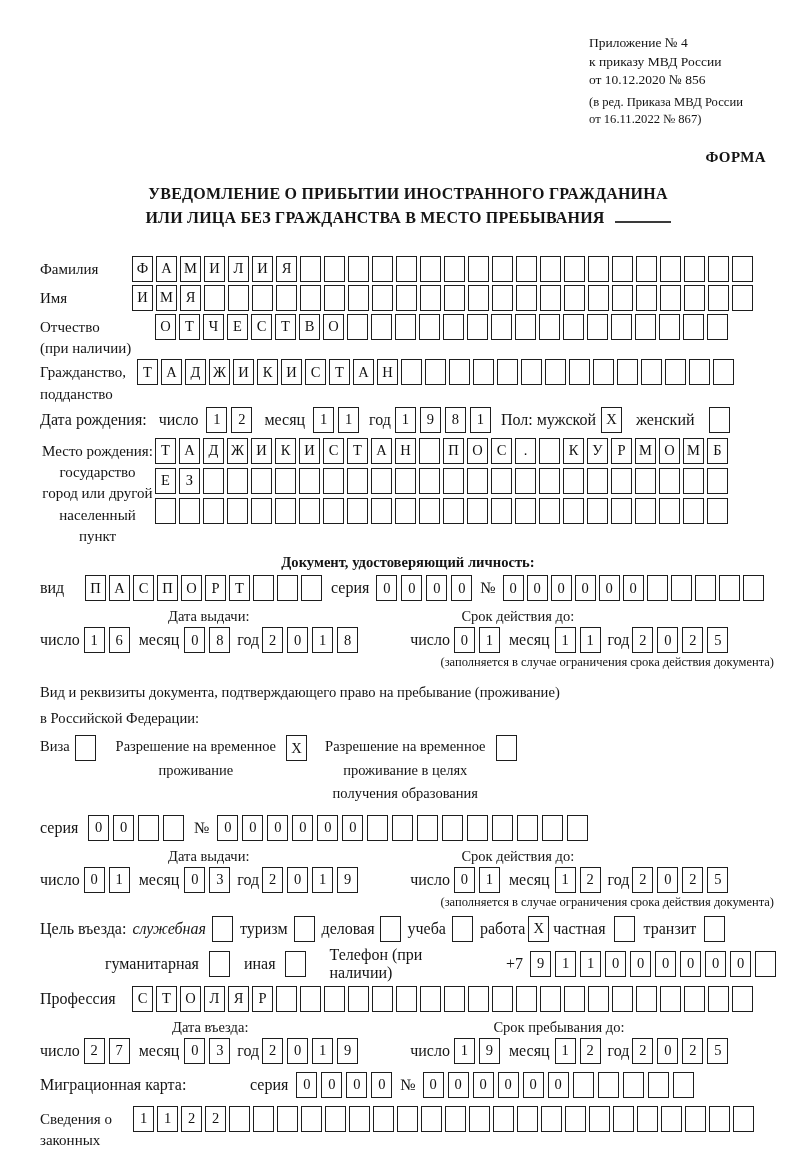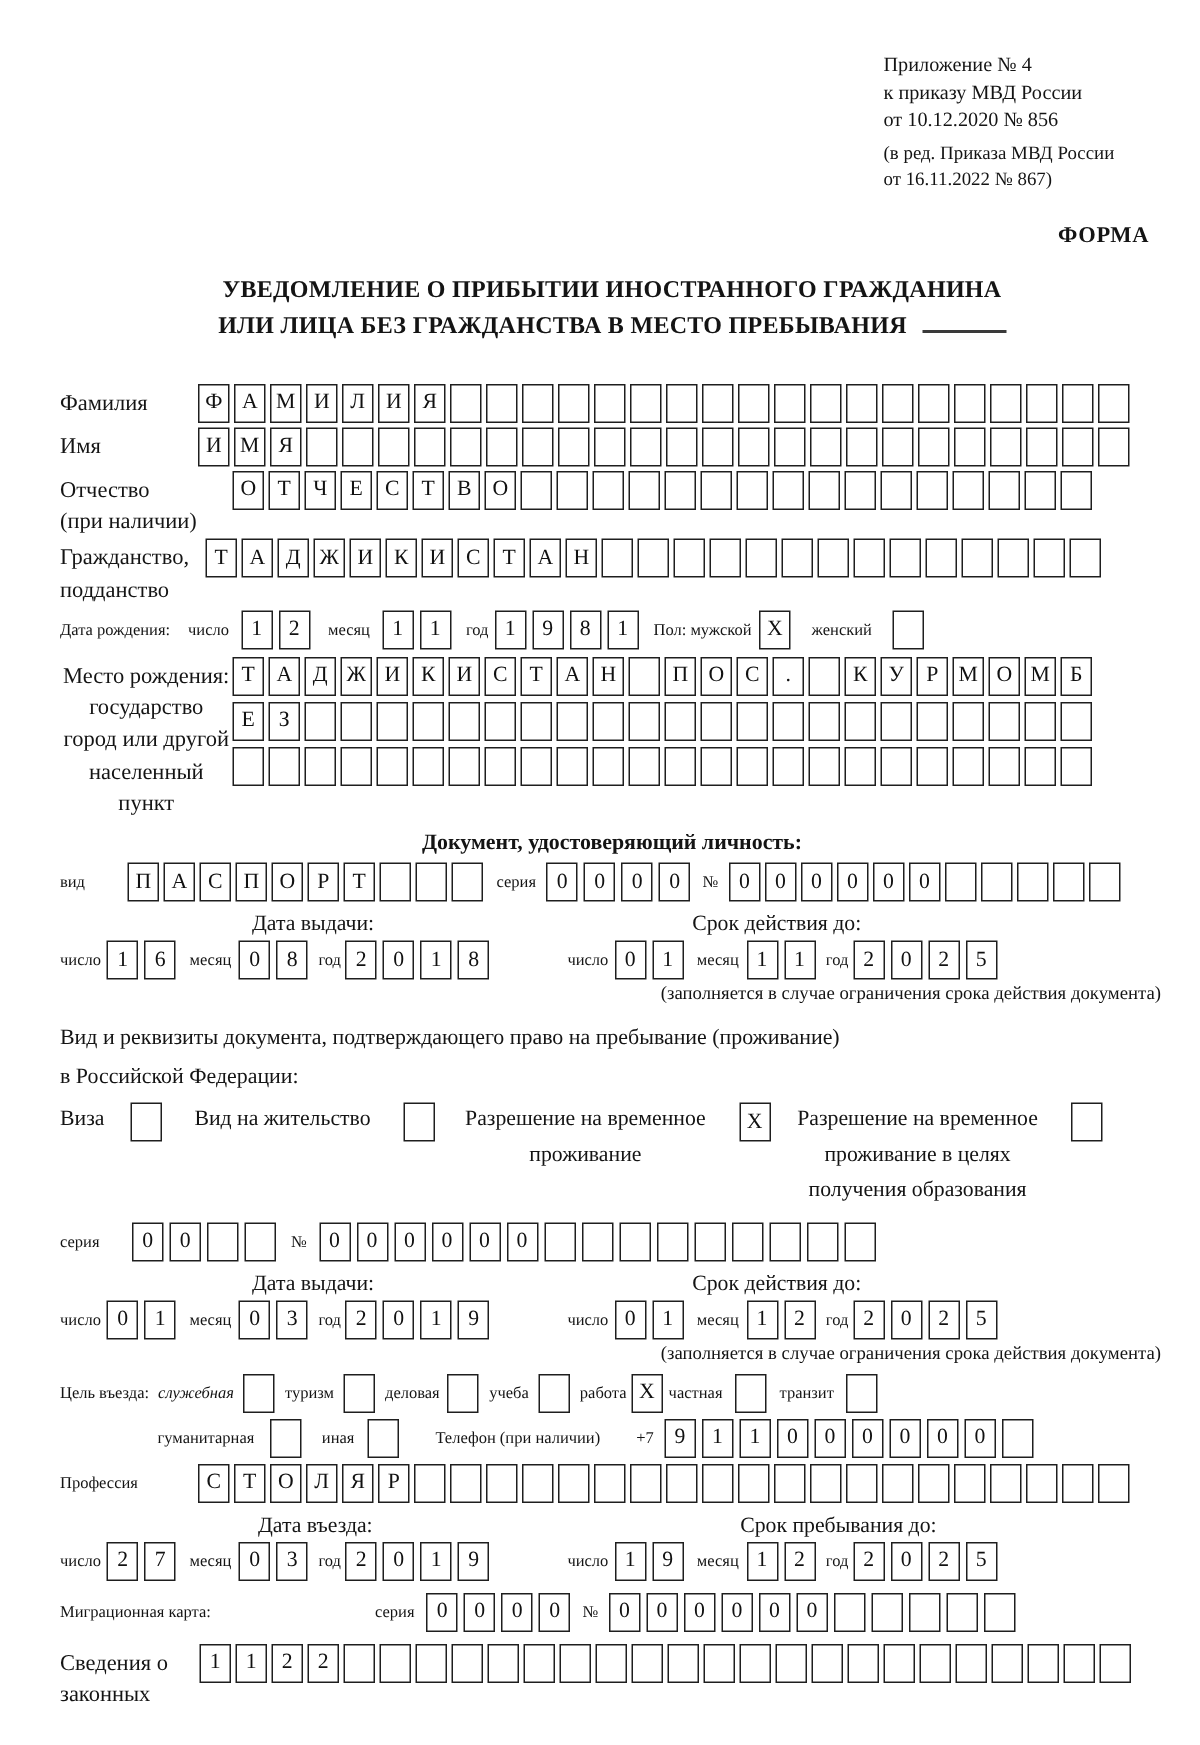--- a/index.html
+++ b/index.html
@@ -23,27 +23,27 @@
   .frow.vcenter { align-items:center; }
   .flabel { flex:none; font-size:15px; line-height:1.42; padding-top:3px; }
   .cells { display:flex; gap:3px; flex:none; }
   .cells.dgap { gap:4px; }
   .cell {
     width:21px; height:26px; border:1.7px solid #1e1e1e; background:#fff;
     display:flex; align-items:center; justify-content:center;
     font-size:14.5px; flex:none; color:#111;
   }
   .cellrows { display:flex; flex-direction:column; gap:4px; }
-  .lbl { font-size:11px; }
+  .lbl { font-size:16px; }
   .small-note { font-size:12.5px; text-align:right; margin-top:2px; padding-right:2px; }
   .dates-head { display:flex; font-size:14.5px; margin-top:7px; }
   .dategrp { display:flex; align-items:center; }
   .center-bold { text-align:center; font-weight:bold; font-size:14.6px; margin-top:7px; }
   .intro { font-size:14.6px; margin-top:10px; line-height:1.75; }
-  .opt { display:flex; align-items:flex-start;gap:12px; }
+  .opt { display:flex; align-items:flex-start; }
   .opt .opt-lines { text-align:center; font-size:14.5px; line-height:1.6; }
   .opt .cell { margin-left:10px; margin-top:0; }
   .popt { display:flex; align-items:center; }
 </style>
 </head>
 <body>
 
 <div class="page">
 
   <div class="ref">
@@ -397,24 +397,20 @@
   <div class="intro">
     <div>Вид и реквизиты документа, подтверждающего право на пребывание (проживание)</div>
     <div>в Российской Федерации:</div>
   </div>
 
   <div class="frow" style="margin-top:4px;">
     <div class="opt">
       <span class="opt-lines">Виза</span>
       <span class="cell" style="margin-left:5px;"></span>
     </div>
-    <div class="opt" style="margin-left:22px;">
-      <span class="opt-lines">Вид на жительство</span>
-      <span class="cell"></span>
-    </div>
     <div class="opt" style="margin-left:20px;">
       <span class="opt-lines">
         <div>Разрешение на временное</div>
         <div>проживание</div>
       </span>
       <span class="cell">X</span>
     </div>
     <div class="opt" style="margin-left:18px;">
       <span class="opt-lines">
         <div>Разрешение на временное</div>

